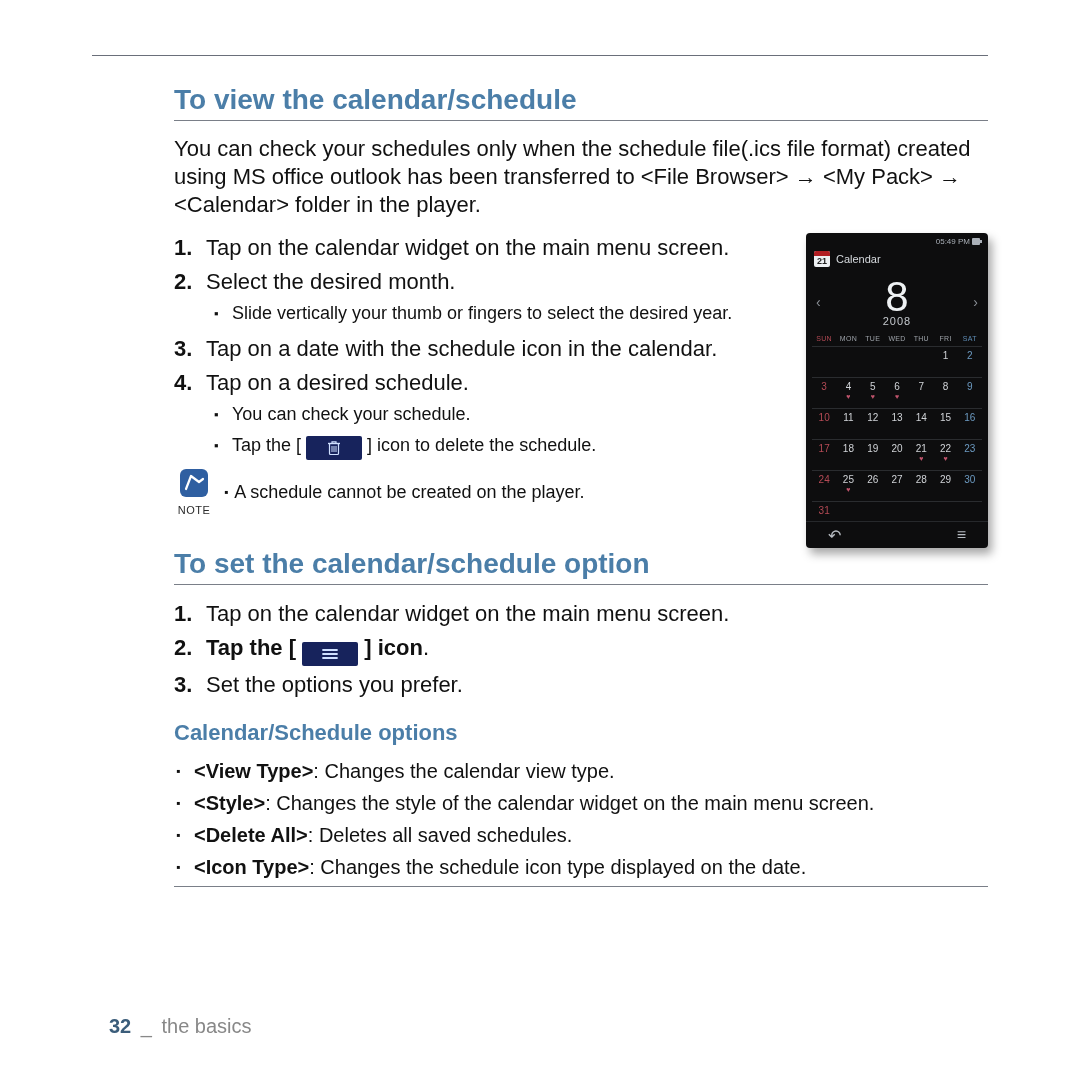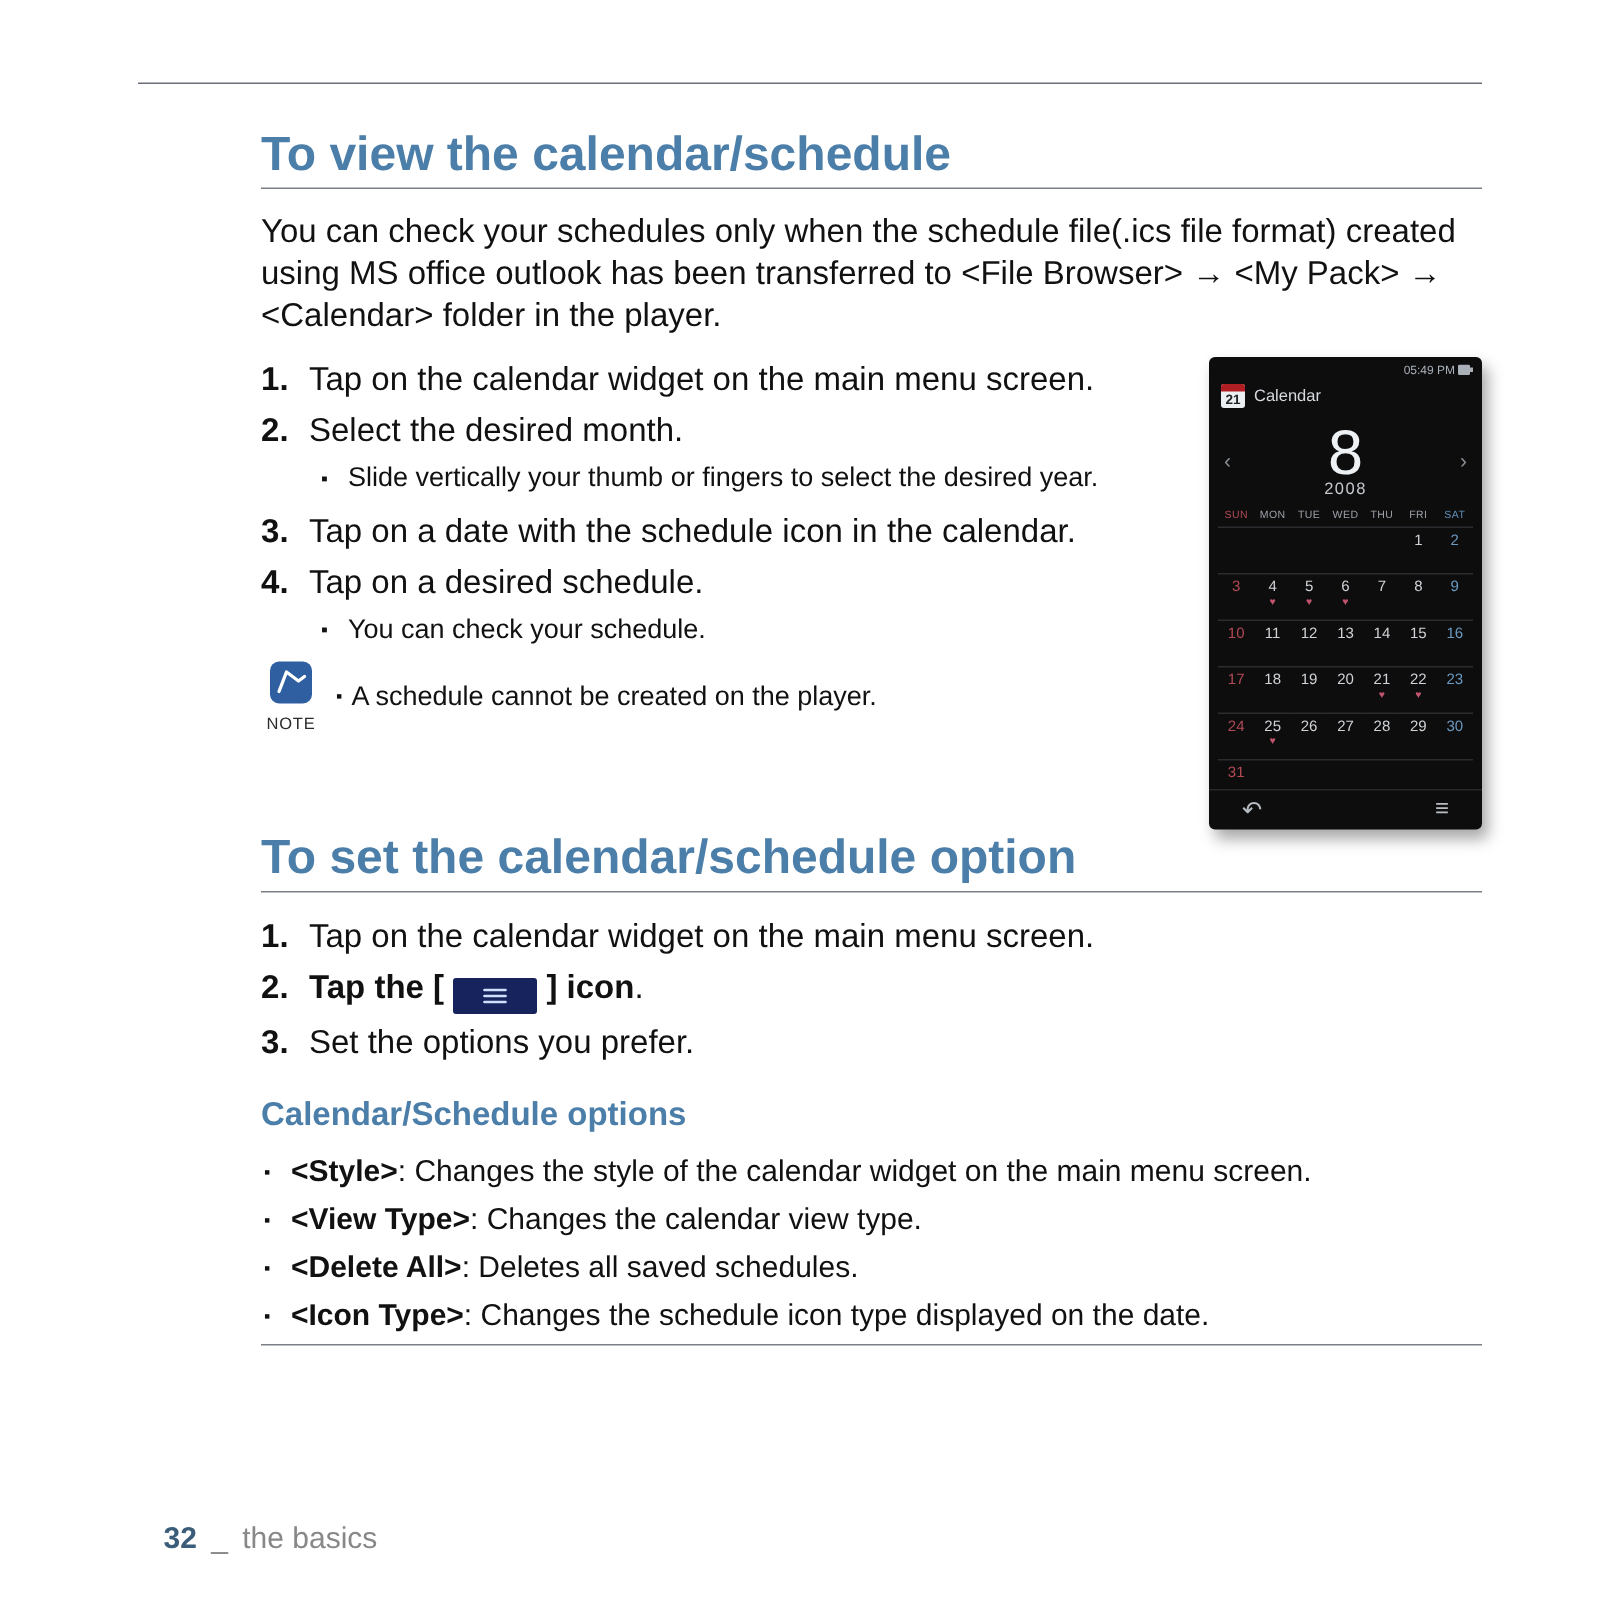--- a/index.html
+++ b/index.html
@@ -27,21 +27,21 @@
   }
   .h1rule {
     border: none;
     border-top: 1px solid #6a6f7a;
     margin: 0 0 28px 0;
   }
   .indent {
     padding-left: 82px;
   }
   .h2 {
-    font-size: 32px;
+    font-size: 28px;
     font-weight: bold;
     color: #4b7ea8;
     margin: 0 0 4px 0;
   }
   .h2rule {
     border: none;
     border-top: 1px solid #7a7f88;
     margin: 0 0 14px 0;
   }
   .bodytext {
@@ -333,20 +333,32 @@
             <span>Select the desired month.</span>
             <ul class="sub">
               <li>Slide vertically your thumb or fingers to select the desired year.</li>
             </ul>
           </li>
           <li>Tap on a date with the schedule icon in the calendar.</li>
           <li>
             <span>Tap on a desired schedule.</span>
             <ul class="sub">
               <li>You can check your schedule.</li>
+              <li>
+                <span>Tap the [</span>
+                <span class="icon-chip">
+                  <svg width="14" height="16" viewBox="0 0 14 16" aria-hidden="true">
+                    <rect x="2.5" y="3.5" width="9" height="11" rx="1" fill="none" stroke="#cfe0ff" stroke-width="1.2"></rect>
+                    <path d="M1 3.5 H13" stroke="#cfe0ff" stroke-width="1.4"></path>
+                    <path d="M5 3.5 V1.8 H9 V3.5" fill="none" stroke="#cfe0ff" stroke-width="1.2"></path>
+                    <path d="M5 6 V12 M7 6 V12 M9 6 V12" stroke="#cfe0ff" stroke-width="1"></path>
+                  </svg>
+                </span>
+                <span>] icon to delete the schedule.</span>
+              </li>
             </ul>
           </li>
         </ol>
 
         <div class="note-row">
           <div class="note-badge">
             <span>
               <svg width="30" height="30" viewBox="0 0 30 30">
                 <rect x="1" y="1" width="28" height="28" rx="6" fill="#2f5fa1"></rect>
                 <path d="M7 21 L12 8 L20 14 L24 11" fill="none" stroke="#ffffff" stroke-width="2.2" stroke-linecap="round" stroke-linejoin="round"></path>
@@ -453,24 +465,24 @@
           </svg>
         </span>
         <b><span>] icon</span></b><span>.</span>
       </li>
       <li>Set the options you prefer.</li>
     </ol>
 
     <div class="h3">Calendar/Schedule options</div>
     <ul class="opts">
       <li>
-        <b>&lt;Style&gt;</b><span>: Changes the style of the calendar widget on the main menu screen.</span>
+        <b>&lt;View Type&gt;</b><span>: Changes the calendar view type.</span>
       </li>
       <li>
-        <b>&lt;View Type&gt;</b><span>: Changes the calendar view type.</span>
+        <b>&lt;Style&gt;</b><span>: Changes the style of the calendar widget on the main menu screen.</span>
       </li>
       <li>
         <b>&lt;Delete All&gt;</b><span>: Deletes all saved schedules.</span>
       </li>
       <li>
         <b>&lt;Icon Type&gt;</b><span>: Changes the schedule icon type displayed on the date.</span>
       </li>
     </ul>
     <hr class="endrule">
   </div>

